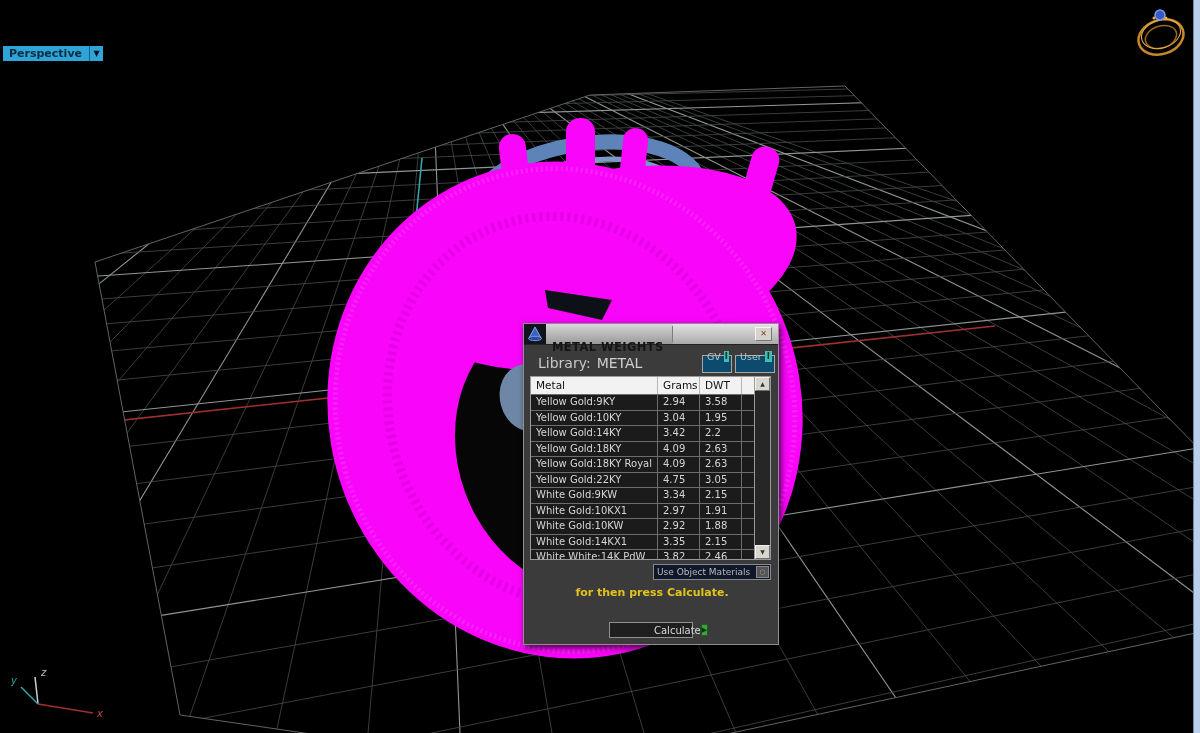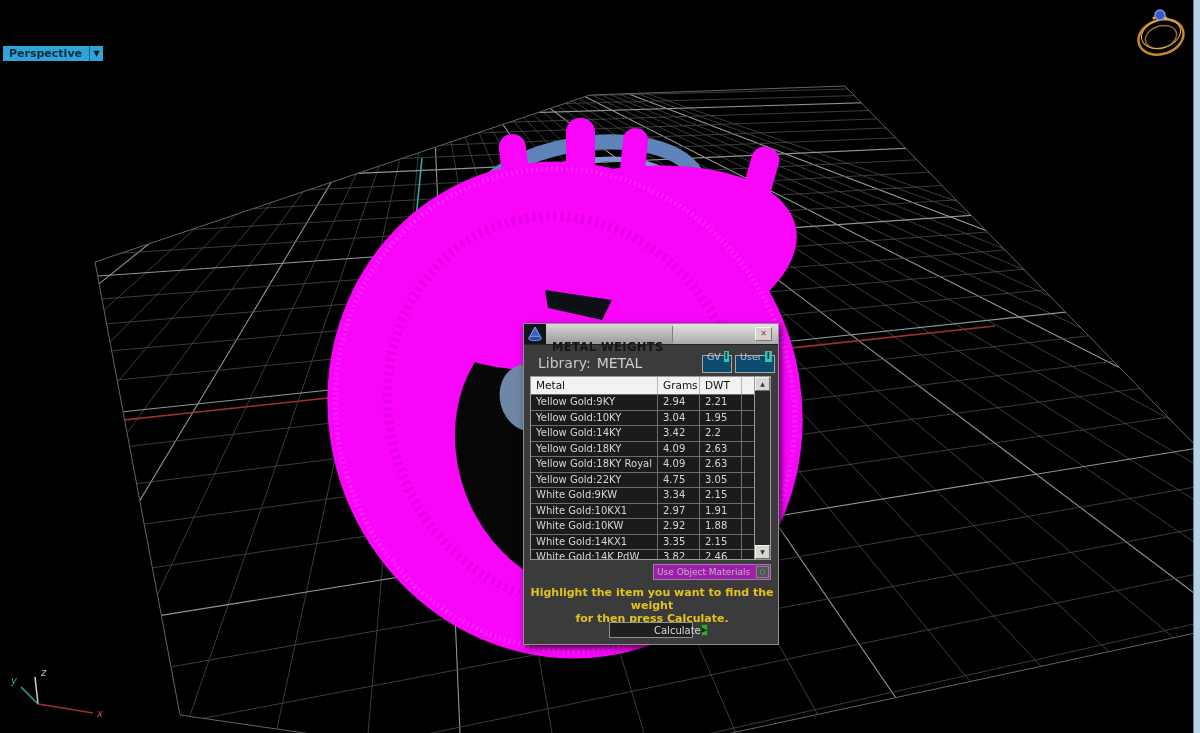--- a/index.html
+++ b/index.html
@@ -52,21 +52,21 @@
   .trow{height:14.5px;border-top:1px solid #6d6d6d;background:var(--row_bg);}
   .tcell{box-sizing:border-box;padding-left:5px;white-space:nowrap;overflow:hidden;}
   .trow .tcell{font-size:10px;line-height:13.5px;color:var(--row_text);border-right:1px solid #6d6d6d;}
   .c0{width:127px;} .c1{width:42px;} .c2{width:42px;} .c3{width:13px;border-right:none !important;}
   #scrollbar{width:15px;background:#262626;border-left:1px solid #9a9a9a;display:flex;
     flex-direction:column;justify-content:space-between;}
   .scroll-btn{height:14px;background:#d9d6cf;border:1px solid;border-color:#f2f2f2 #6f6f6f #6f6f6f #f2f2f2;
     box-sizing:border-box;color:#333;font-size:6px;text-align:center;line-height:12px;}
 
   
-  #materials-dd{position:absolute;left:129px;top:240px;width:118px;height:16px;background:#a21caf;
+  #materials-dd{position:absolute;left:129px;top:240px;width:118px;height:16px;background:#0f172a;
     border:1px solid #8a8a8a;box-sizing:border-box;display:flex;align-items:center;}
   #materials-dd .dd-label{flex:1;font-size:9px;color:#b9b9b9;padding-left:3px;white-space:nowrap;}
   #materials-dd .dd-btn{width:13px;height:12px;background:#555;border:1px solid #888;box-sizing:border-box;
     color:#aaa;font-size:7px;line-height:10px;text-align:center;margin-right:1px;}
   #instruction{position:absolute;left:4px;top:262px;width:248px;text-align:center;
     color:var(--instruction_yellow);font-size:11px;font-weight:bold;line-height:13px;}
   #calc-btn{position:absolute;left:85px;top:298px;width:84px;height:16px;background:#1f1f1f;
     border:1px solid #909090;box-sizing:border-box;display:flex;align-items:center;padding-left:40px;}
   #calc-btn .calc-label{flex:1;font-size:10px;color:#d8d8d8;padding-left:4px;}
   #calc-btn .calc-play{width:13px;height:12px;background:var(--play_green);border:1px solid #1c5c1c;
@@ -242,21 +242,21 @@
         <div id="thead">
           <div class="tcell c0">Metal</div>
           <div class="tcell c1">Grams</div>
           <div class="tcell c2">DWT</div>
           <div class="tcell c3"></div>
         </div>
         <div id="tbody">
             <div class="trow">
               <div class="tcell c0">Yellow Gold:9KY</div>
               <div class="tcell c1">2.94</div>
-              <div class="tcell c2">2.21</div>
+              <div class="tcell c2">3.58</div>
               <div class="tcell c3"></div>
             </div>
             <div class="trow">
               <div class="tcell c0">Yellow Gold:10KY</div>
               <div class="tcell c1">3.04</div>
               <div class="tcell c2">1.95</div>
               <div class="tcell c3"></div>
             </div>
             <div class="trow">
               <div class="tcell c0">Yellow Gold:14KY</div>
@@ -300,40 +300,39 @@
               <div class="tcell c2">1.88</div>
               <div class="tcell c3"></div>
             </div>
             <div class="trow">
               <div class="tcell c0">White Gold:14KX1</div>
               <div class="tcell c1">3.35</div>
               <div class="tcell c2">2.15</div>
               <div class="tcell c3"></div>
             </div>
             <div class="trow">
-              <div class="tcell c0">White Gold:14K PdW</div>
+              <div class="tcell c0">White White:14K PdW</div>
               <div class="tcell c1">3.82</div>
               <div class="tcell c2">2.46</div>
               <div class="tcell c3"></div>
             </div>
           </div>
       </div>
       <div id="scrollbar">
         <div class="scroll-btn">▲</div>
         <div class="scroll-btn">▼</div>
       </div>
     </div>
 
     <div id="materials-dd">
       <div class="dd-label">Use Object Materials</div>
       <div class="dd-btn">○</div>
     </div>
 
     <div id="instruction">
-      <div>Highlight the item you want to find the weight</div>
       <div>for then press Calculate.</div>
     </div>
 
     <div id="calc-btn">
       <div class="calc-label">Calculate</div>
       <div class="calc-play">▶</div>
     </div>
   </div>
 
   <div id="edge-strip" class="abs"></div>

